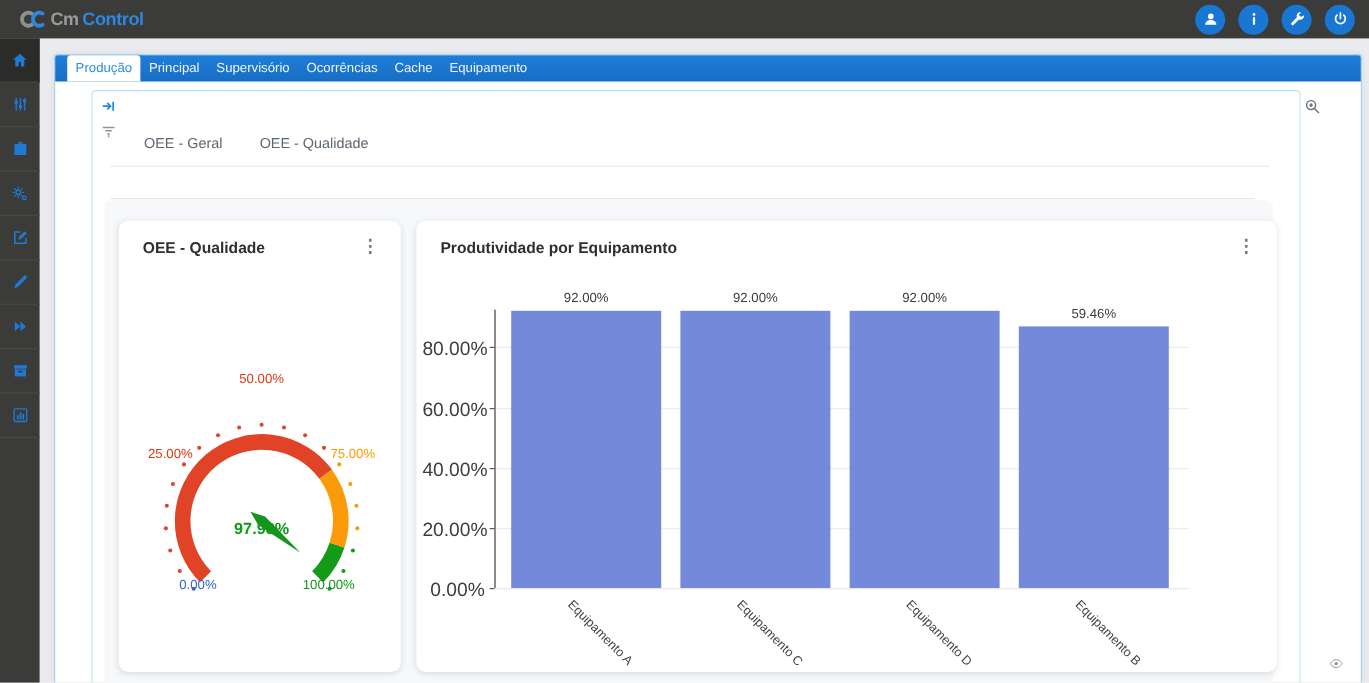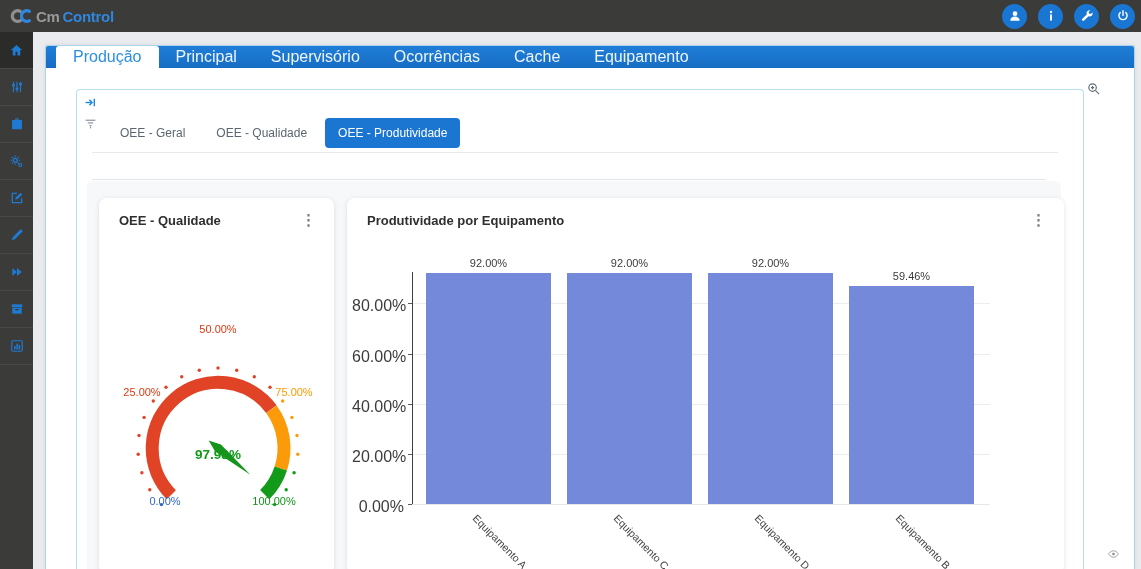--- a/index.html
+++ b/index.html
@@ -1,50 +1,50 @@
 <!DOCTYPE html>
 <html><head>
 <meta charset="utf-8">
 <style>
   * { margin:0; padding:0; box-sizing:border-box; }
   html,body { width:1141px; height:569px; overflow:hidden; }
   body { position:relative; background:#e9ebee; font-family:"Liberation Sans",sans-serif; }
 
   
   .topbar { position:absolute; top:0; left:0; right:0; height:32px; background:#3b3b3a;
-            display:flex; align-items:center; justify-content:space-between; padding:0 6px; z-index:20;text-align:right; }
+            display:flex; align-items:center; justify-content:space-between; padding:0 12px; z-index:20;text-align:right; }
   .brand { display:flex; align-items:center; gap:3px; cursor:pointer; }
   .brand-cm { color:#9a9a9a; font-weight:bold; font-size:15px; letter-spacing:-.3px; }
   .brand-control { color:#2e86de; font-weight:bold; font-size:15px; letter-spacing:-.3px; }
   .topbar-actions { display:flex; gap:11px; align-items:center; }
   .tb-btn { width:25px; height:25px; border-radius:50%; background:#1976d2; border:none; cursor:pointer;
             display:flex; align-items:center; justify-content:center; padding:0; }
   .tb-btn .tbi { display:flex; }
 
   
   .sidebar { position:absolute; top:32px; left:0; width:33px; bottom:0; background:#3b3b3a; z-index:15; }
   .side-item { height:37px; display:flex; align-items:center; justify-content:center;
                border-bottom:1px solid #484847; color:#1e7ad2; cursor:pointer; }
   .side-item.active { background:#2b2b2a; }
 
   
   .panel { position:absolute; left:45px; top:45px; width:1090px; bottom:0; background:#fff;
            border:1px solid #a7d4ea; border-bottom:none; border-radius:3px 3px 0 0;
            box-shadow:0 0 5px rgba(0,0,0,.07); }
   .tabbar { height:22px; background:linear-gradient(#1f7ed8,#176dc4); border-radius:2px 2px 0 0;
             display:flex; align-items:stretch; padding-left:10px; }
-  .tab { color:#eef5fc; font-size:16px; padding:0 17px; display:flex; align-items:center; cursor:pointer; white-space:nowrap; }
+  .tab { color:#eef5fc; font-size:11px; padding:0 7px; display:flex; align-items:center; cursor:pointer; white-space:nowrap; }
   .tab.active { background:#fff; color:#2b8fe0; border-radius:3px 3px 0 0; }
   .panel-body { position:absolute; top:22px; left:0; right:0; bottom:0; }
 
   .zoom-btn { position:absolute; top:13px; right:33px; color:#5d6a72; cursor:pointer; }
   .eye-btn  { position:absolute; bottom:5px; right:13px; color:#8b8b8b; cursor:pointer; }
 
   .inner-box { position:absolute; left:30px; top:7px; right:50px; bottom:0;
-               border:1px solid #b7dff1; border-bottom:none; border-radius:4px 4px 0 0;margin-top:14px; }
+               border:1px solid #b7dff1; border-bottom:none; border-radius:4px 4px 0 0; }
   .mini-tools { position:absolute; left:7px; top:6px; display:flex; flex-direction:column; gap:8px; }
   .mini-btn { cursor:pointer; display:flex; }
   .collapse-c { color:#1e88e5; }
   .filter-c { color:#8a959e; }
 
   .subtabs { position:absolute; left:30px; top:28px; display:flex; align-items:center; }
   .subtab { height:30px; display:flex; align-items:center; padding:0 13px; margin-right:5px;
             font-size:12px; color:#5b6670; cursor:pointer; white-space:nowrap; border-radius:4px; }
   .subtab.active { background:#1b76d2; color:#fff; }
 
@@ -258,21 +258,20 @@
                 <path d="M10 16h4"></path>
                 <path d="M12 18v3"></path>
               </g>
             </svg>
         </span>
       </div>
 
       <div class="subtabs" id="subtabs">
           <div class="subtab">OEE - Geral</div>
           <div class="subtab">OEE - Qualidade</div>
-          <div class="subtab active">OEE - Produtividade</div>
         </div>
       <div class="divider d1"></div>
       <div class="divider d2"></div>
 
       <div class="cards-bg"></div>
 
       <div class="card card-gauge">
         <div class="card-header">
           <span class="card-title">OEE - Qualidade</span>
           <span class="kebab">⋮</span>

